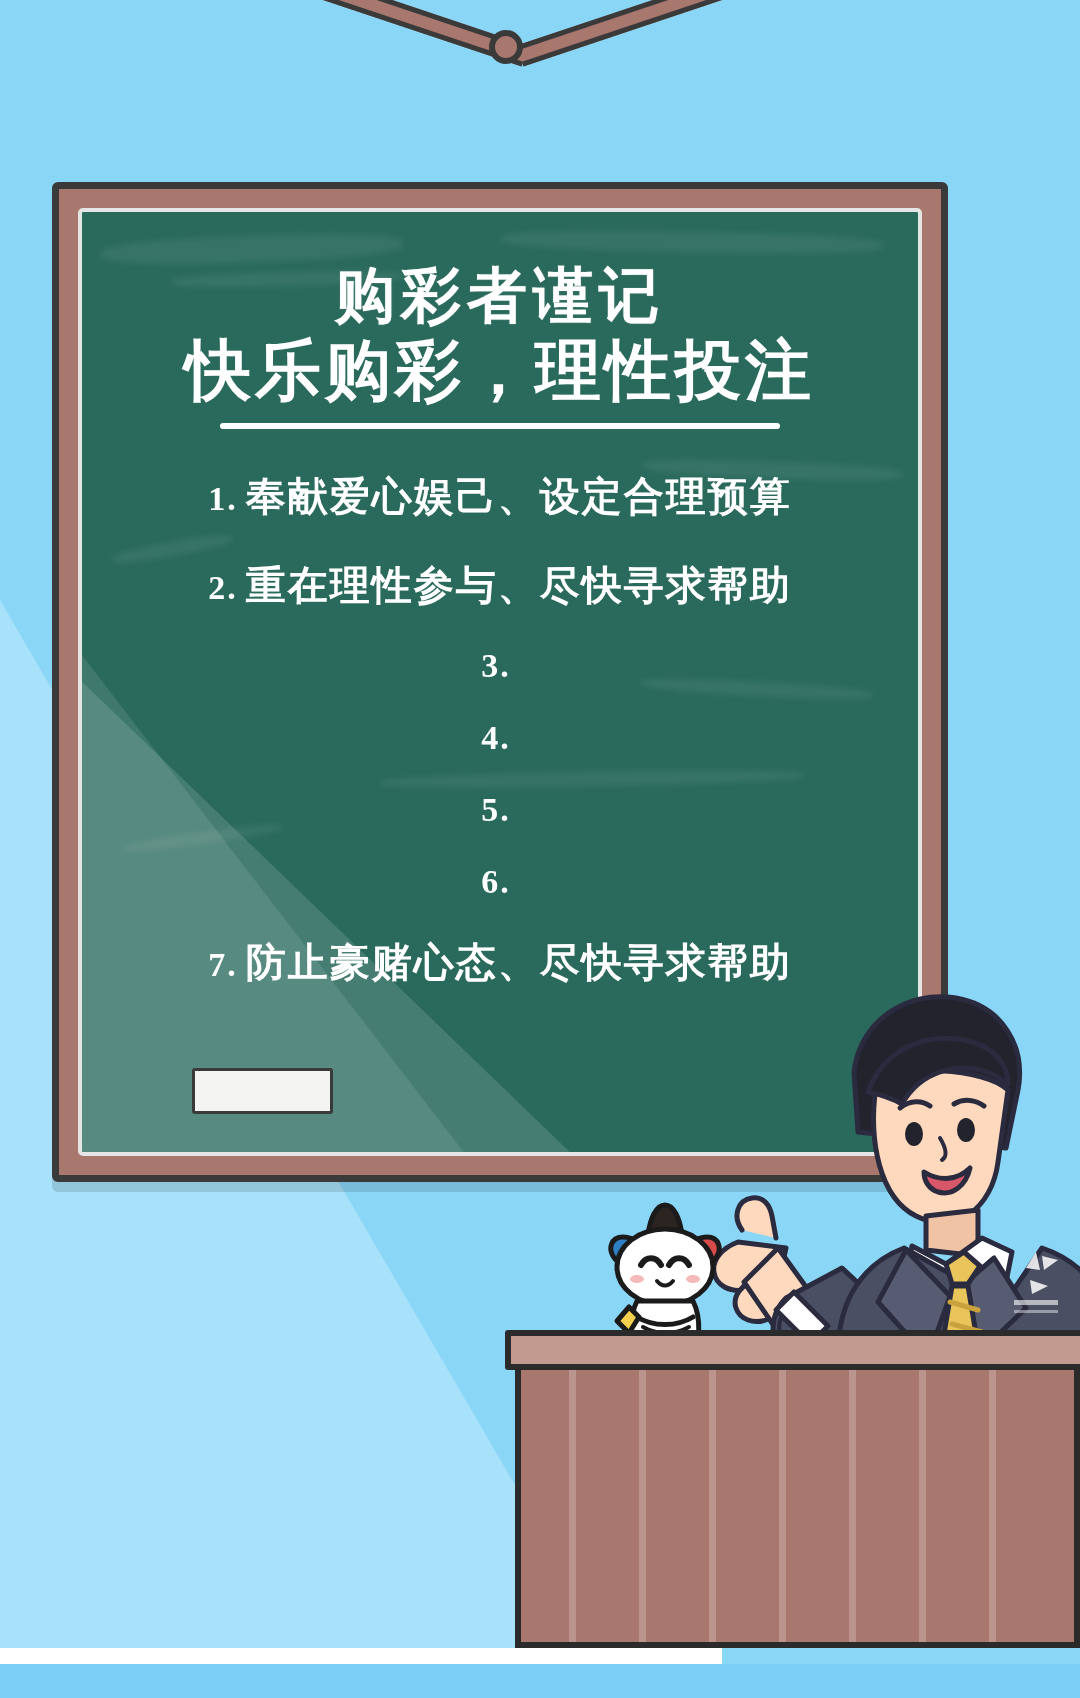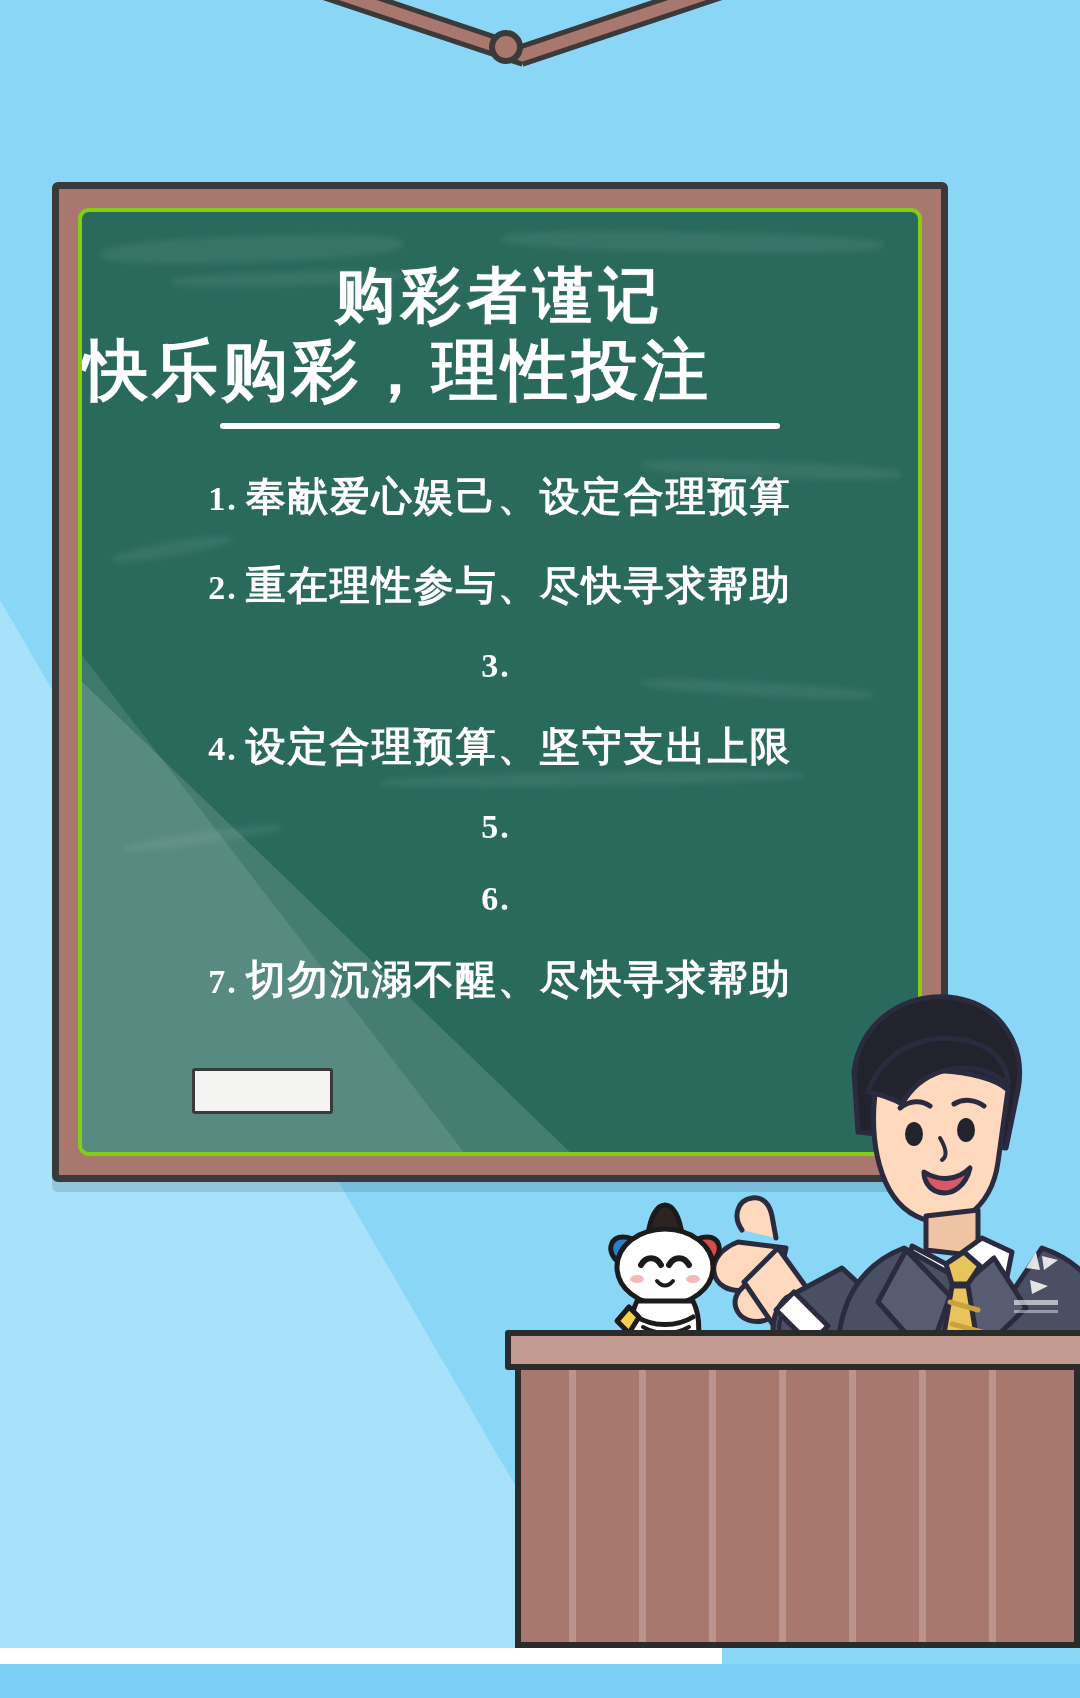--- a/index.html
+++ b/index.html
@@ -40,21 +40,21 @@
 
   
   .board-frame{
     position:absolute;left:52px;top:182px;width:896px;height:1000px;
     background:#a8786e;border:7px solid #3a3a3a;border-radius:6px;
     box-sizing:border-box;
     box-shadow:0 10px 0 rgba(0,0,0,.12);
   }
   .board{
     position:absolute;left:19px;top:19px;right:19px;bottom:19px;
-    background:#2a6a5d;border:4px solid #84cc16;border-radius:11px;
+    background:#2a6a5d;border:4px solid #e5e5e5;border-radius:5px;
     box-sizing:border-box;overflow:hidden;
   }
   
   .streak{position:absolute;background:rgba(255,255,255,.06);border-radius:40%;filter:blur(2px);}
   .s1{left:20px;top:24px;width:300px;height:26px;transform:rotate(-2deg);}
   .s2{left:90px;top:60px;width:230px;height:14px;transform:rotate(-1.5deg);}
   .s3{left:420px;top:20px;width:380px;height:20px;transform:rotate(1deg);}
   .s4{left:560px;top:250px;width:260px;height:16px;transform:rotate(2deg);}
   .s5{left:30px;top:330px;width:120px;height:14px;transform:rotate(-10deg);}
   .s6{left:560px;top:470px;width:230px;height:14px;transform:rotate(3deg);}
@@ -74,21 +74,21 @@
 
   
   .board-inner{position:absolute;inset:0;padding-top:34px;box-sizing:border-box;}
   .title-1{
     text-align:center;color:#ffffff;
     font-size:60px;font-weight:700;letter-spacing:6px;
     line-height:1.12;margin:16px 0 4px 0;
     text-shadow:0 0 1px rgba(255,255,255,.6);
   }
   .title-2{
-    text-align:left;color:#ffffff;
+    text-align:center;color:#ffffff;
     font-size:66px;font-weight:700;letter-spacing:4px;
     line-height:1.15;margin:2px 0 0 0;
     position:relative;
   }
   .title-underline{
     width:560px;height:6px;background:#ffffff;border-radius:4px;
     margin:14px auto 0 auto;
   }
   .rules{
     margin:40px 0 0 0;padding:0;list-style:none;
@@ -173,31 +173,30 @@
           </li>
           <li class="rule">
             <span class="num">2.</span>
             <span>重在理性参与、尽快寻求帮助</span>
           </li>
           <li class="rule">
             <span class="num">3.</span>
           </li>
           <li class="rule">
             <span class="num">4.</span>
-            <span>设定合理预算、坚守支出上限</span>
           </li>
           <li class="rule">
             <span class="num">5.</span>
           </li>
           <li class="rule">
             <span class="num">6.</span>
           </li>
           <li class="rule">
             <span class="num">7.</span>
-            <span>切勿沉溺不醒、尽快寻求帮助</span>
+            <span>防止豪赌心态、尽快寻求帮助</span>
           </li>
         </ul>
       </div>
 
       <div class="eraser"></div>
     </div>
   </div>
 
   <div class="teacher">
     <svg class="t-svg" viewBox="0 0 390 560" xmlns="http://www.w3.org/2000/svg">

